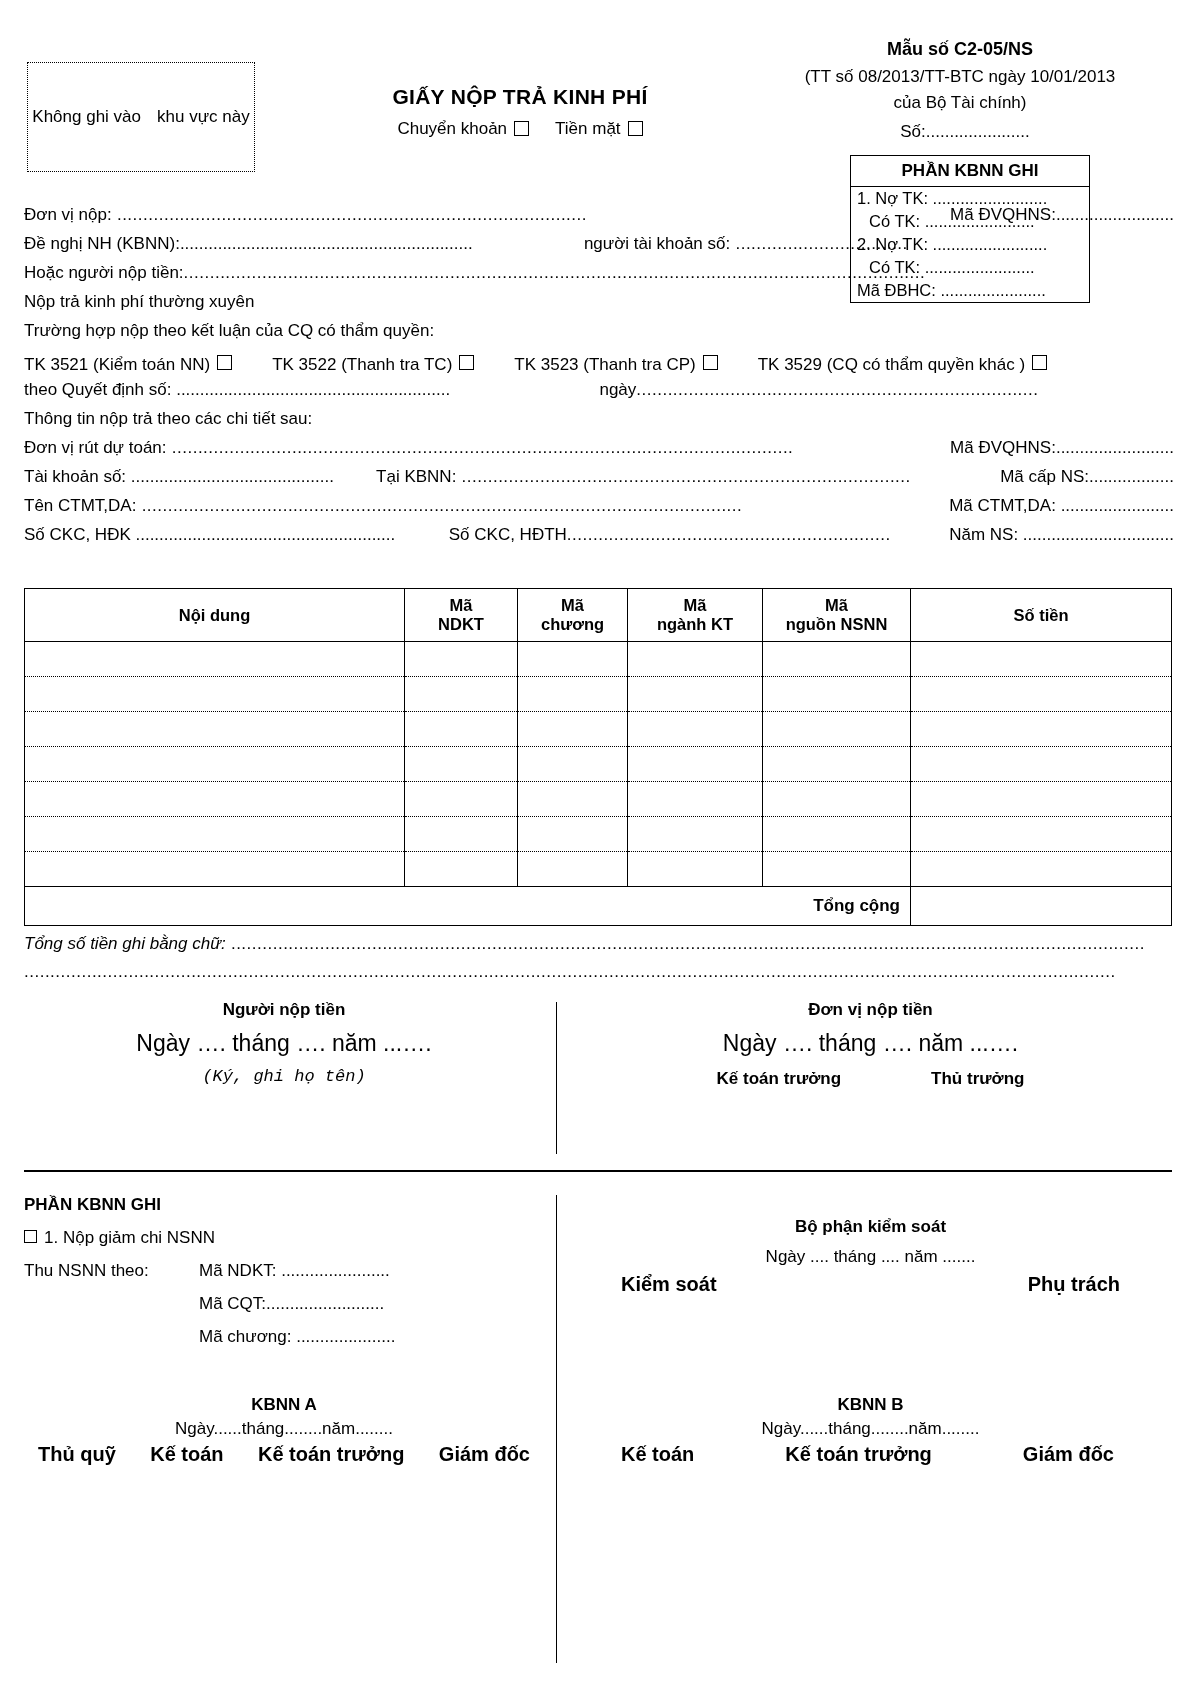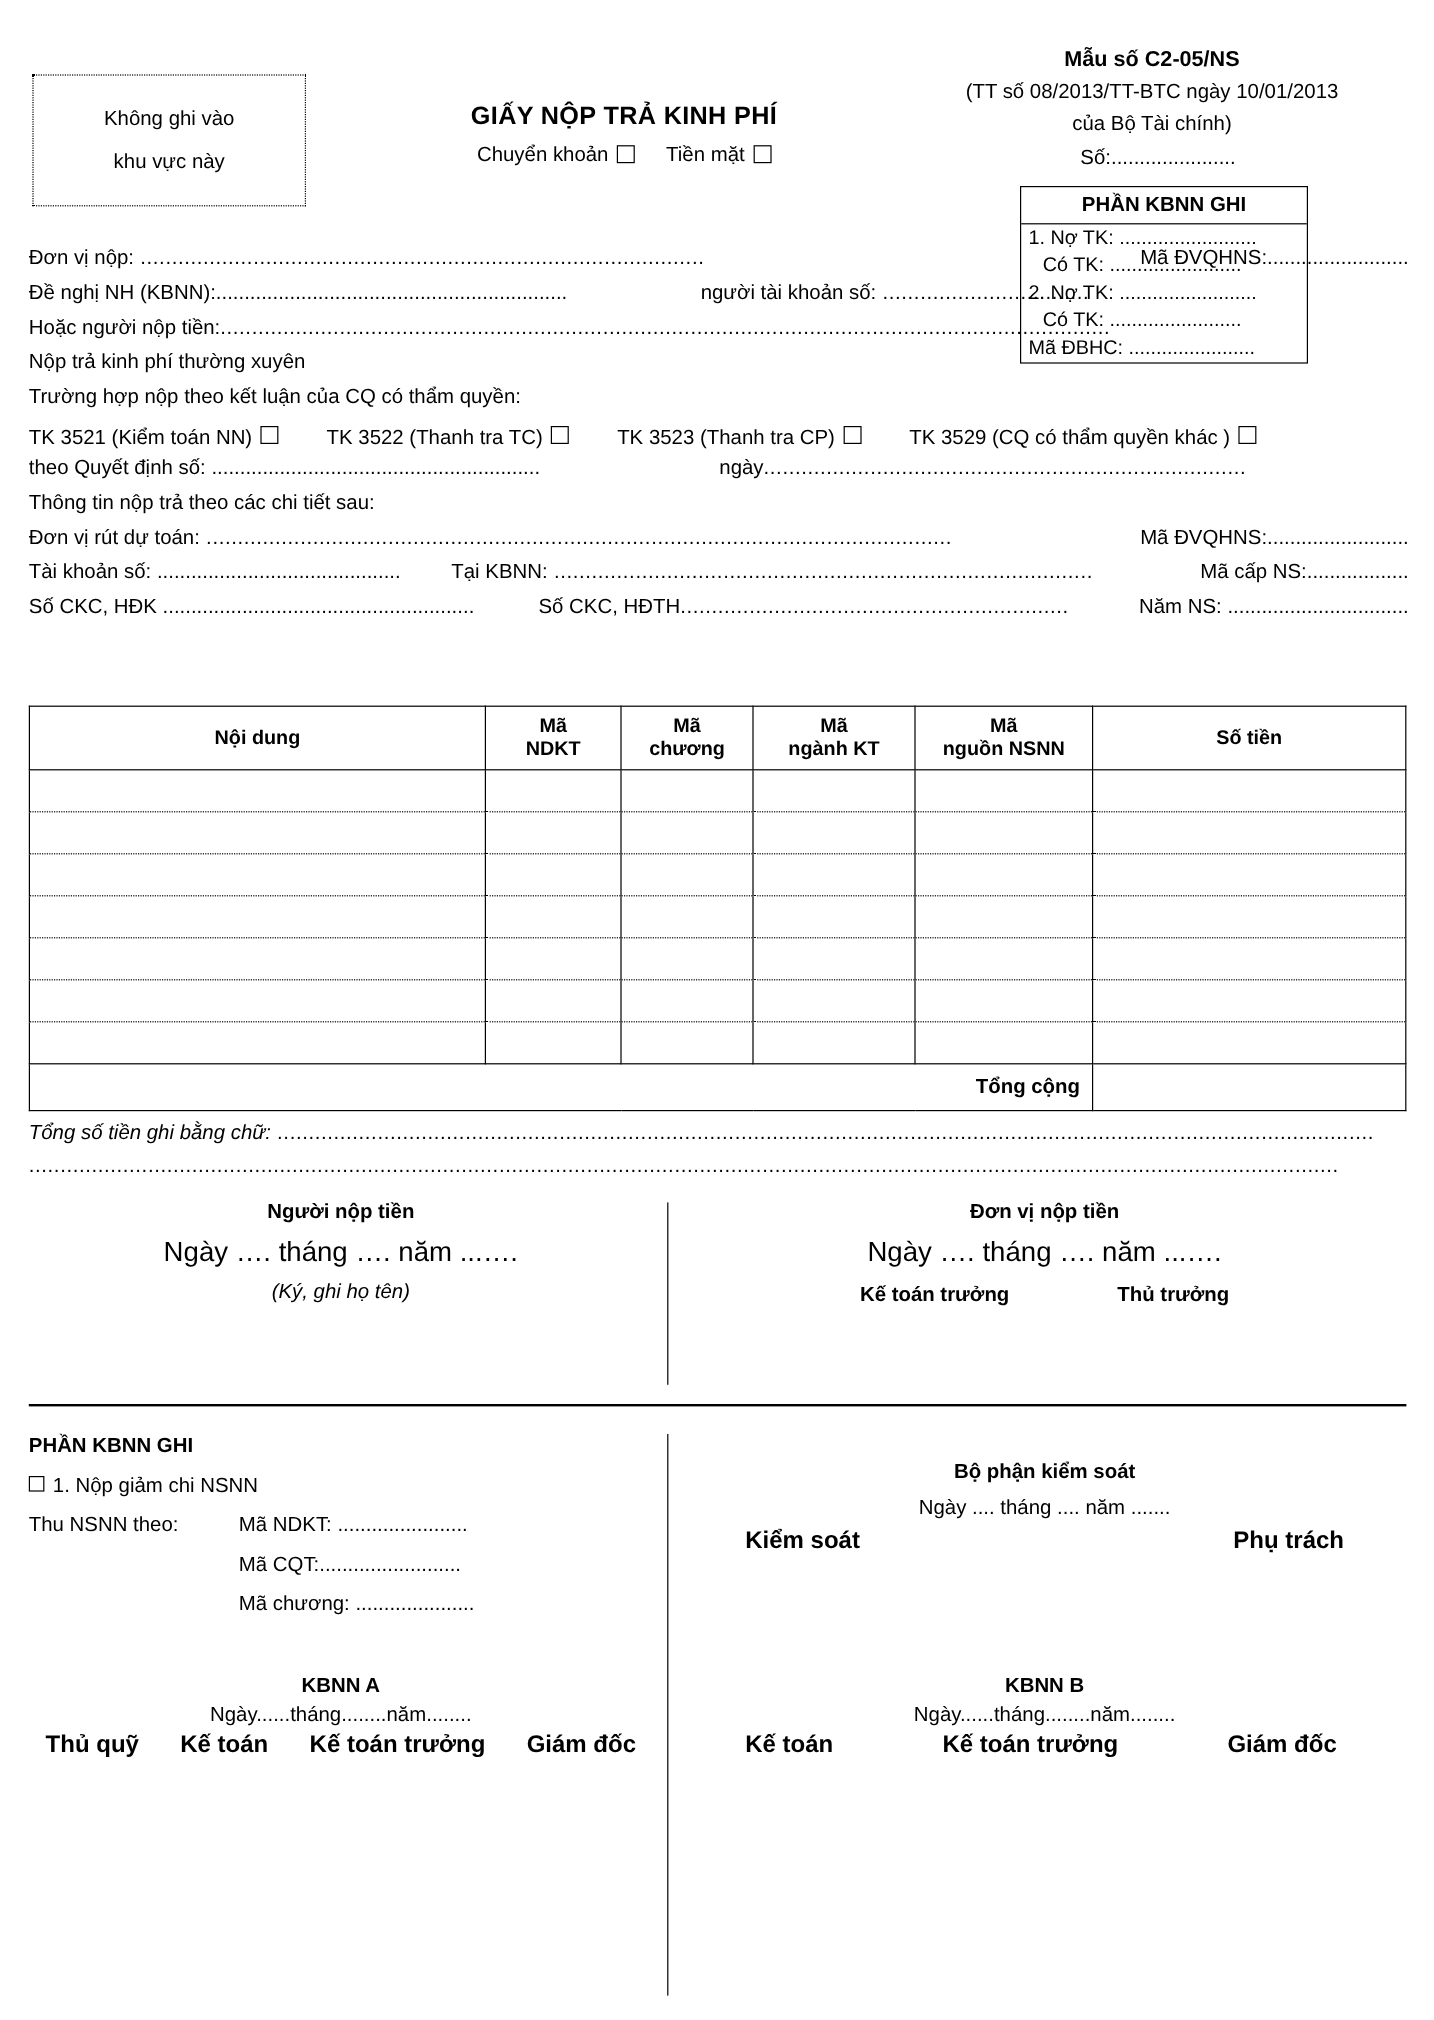--- a/index.html
+++ b/index.html
@@ -31,21 +31,21 @@
   }
   .noteBox {
     position: absolute;
     left: 27px;
     top: 62px;
     width: 228px;
     height: 110px;
     border: 1px dotted #000;
     box-sizing: border-box;
     display: flex;
-    flex-direction: column;
+    flex-direction: row;
     align-items: center;
     justify-content: center;
     gap: 16px;
     font-size: 17px;
   }
   .titleBlock {
     position: absolute;
     left: 300px;
     top: 85px;
     width: 440px;
@@ -209,21 +209,21 @@
     left: 532px;
     top: 2px;
     width: 0;
     height: 152px;
     border-left: 1.6px solid #000;
   }
   .sigLeft { position: absolute; left: 0; top: 0; width: 520px; text-align: center; }
   .sigRight { position: absolute; left: 545px; top: 0; width: 603px; text-align: center; }
   .sigTitle { font-weight: bold; font-size: 17px; }
   .sigDate { margin-top: 10px; font-size: 23px; }
-  .sigSub { margin-top: 10px; font-style: italic; font-size: 17px; }
+  .sigSub { margin-top: 10px; font-style: italic; font-size: 17px; font-family: Liberation Mono, monospace; }
   .sigPair {
     margin-top: 12px;
     display: flex;
     justify-content: center;
     gap: 90px;
     font-weight: bold;
     font-size: 17px;
   }
 
   
@@ -394,20 +394,26 @@
 
     <div class="fl">
       <span class="lbl">Tài khoản số:</span>
       <span class="dots-fixed" style="width:250px">&nbsp;...........................................</span>
       <span class="lbl">Tại KBNN:</span>
       <span class="dots">&nbsp;......................................................................................</span>
       <span class="lbl">Mã cấp NS:</span>
       <span class="dots-fixed">..................</span>
     </div>
 
+    <div class="fl">
+      <span class="lbl">Tên CTMT,DA:</span>
+      <span class="dots">&nbsp;...................................................................................................................</span>
+      <span class="lbl">Mã CTMT,DA:</span>
+      <span class="dots-fixed">&nbsp;........................</span>
+    </div>
 
     <div class="fl">
       <span class="lbl">Số CKC, HĐK</span>
       <span class="dots-fixed" style="width:318px">&nbsp;.......................................................</span>
       <span class="lbl">Số CKC, HĐTH</span>
       <span class="dots">..............................................................</span>
       <span class="lbl">Năm NS:</span>
       <span class="dots-fixed">&nbsp;................................</span>
     </div>
   </div>

